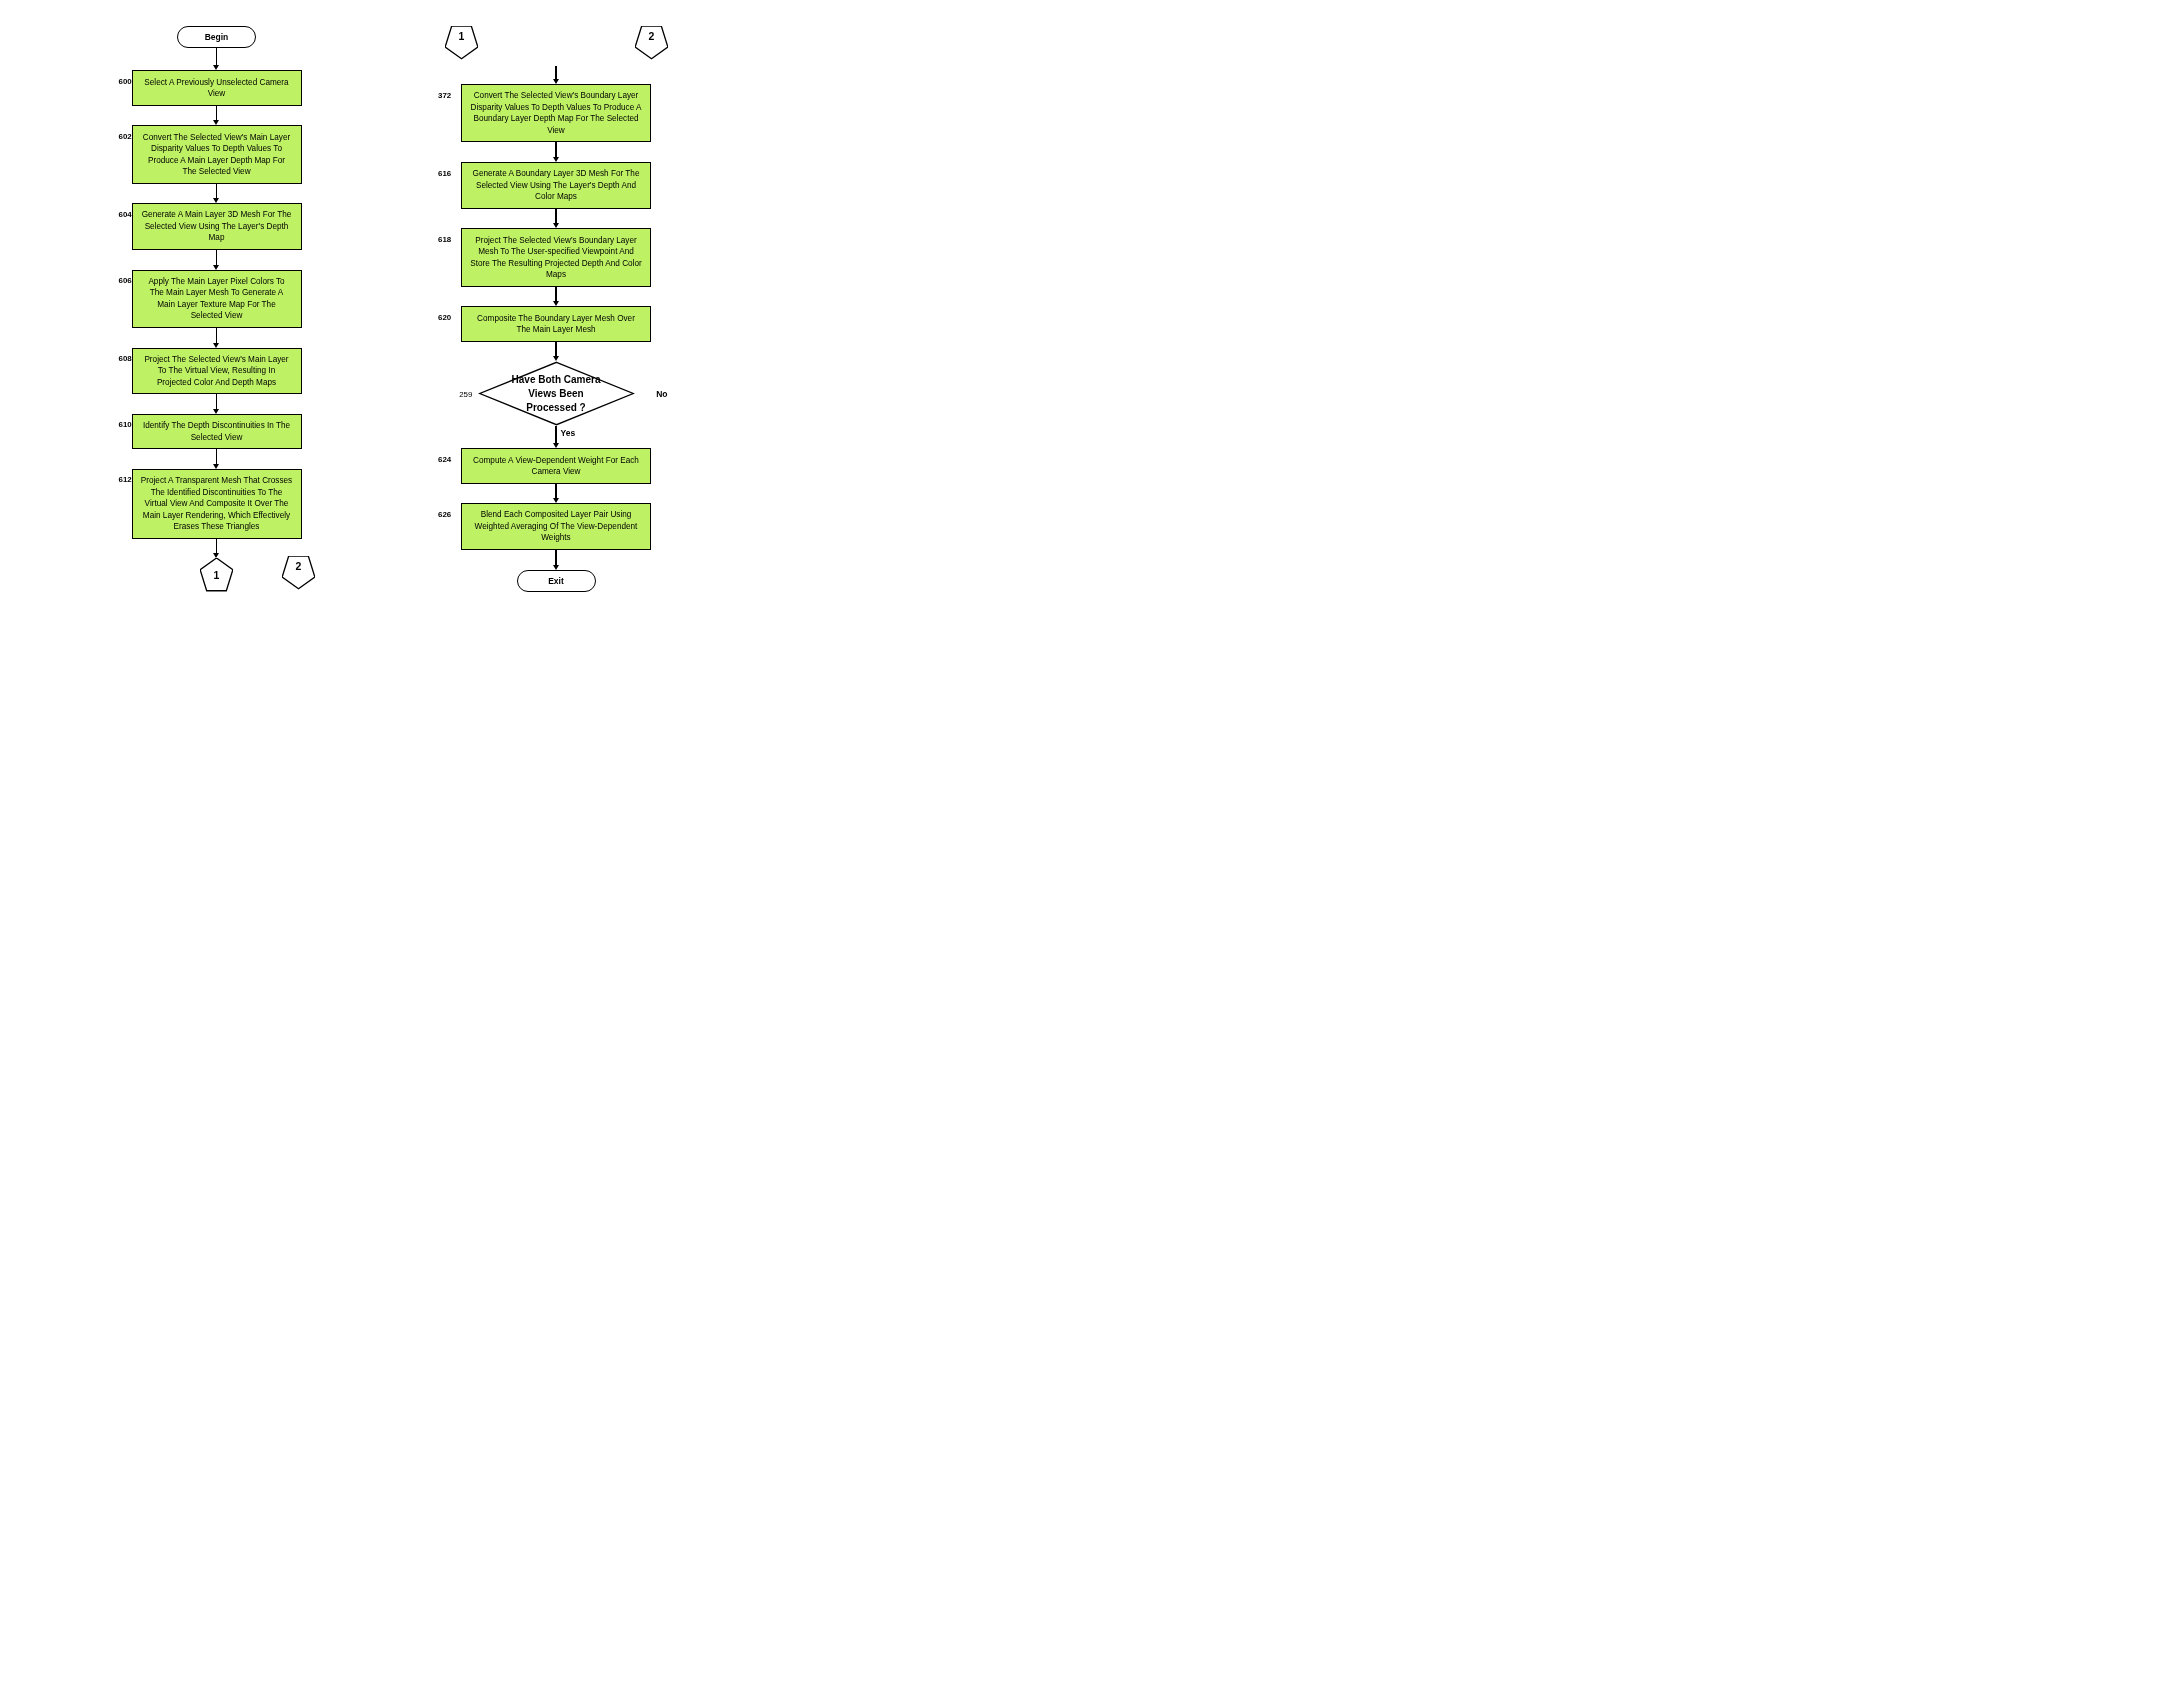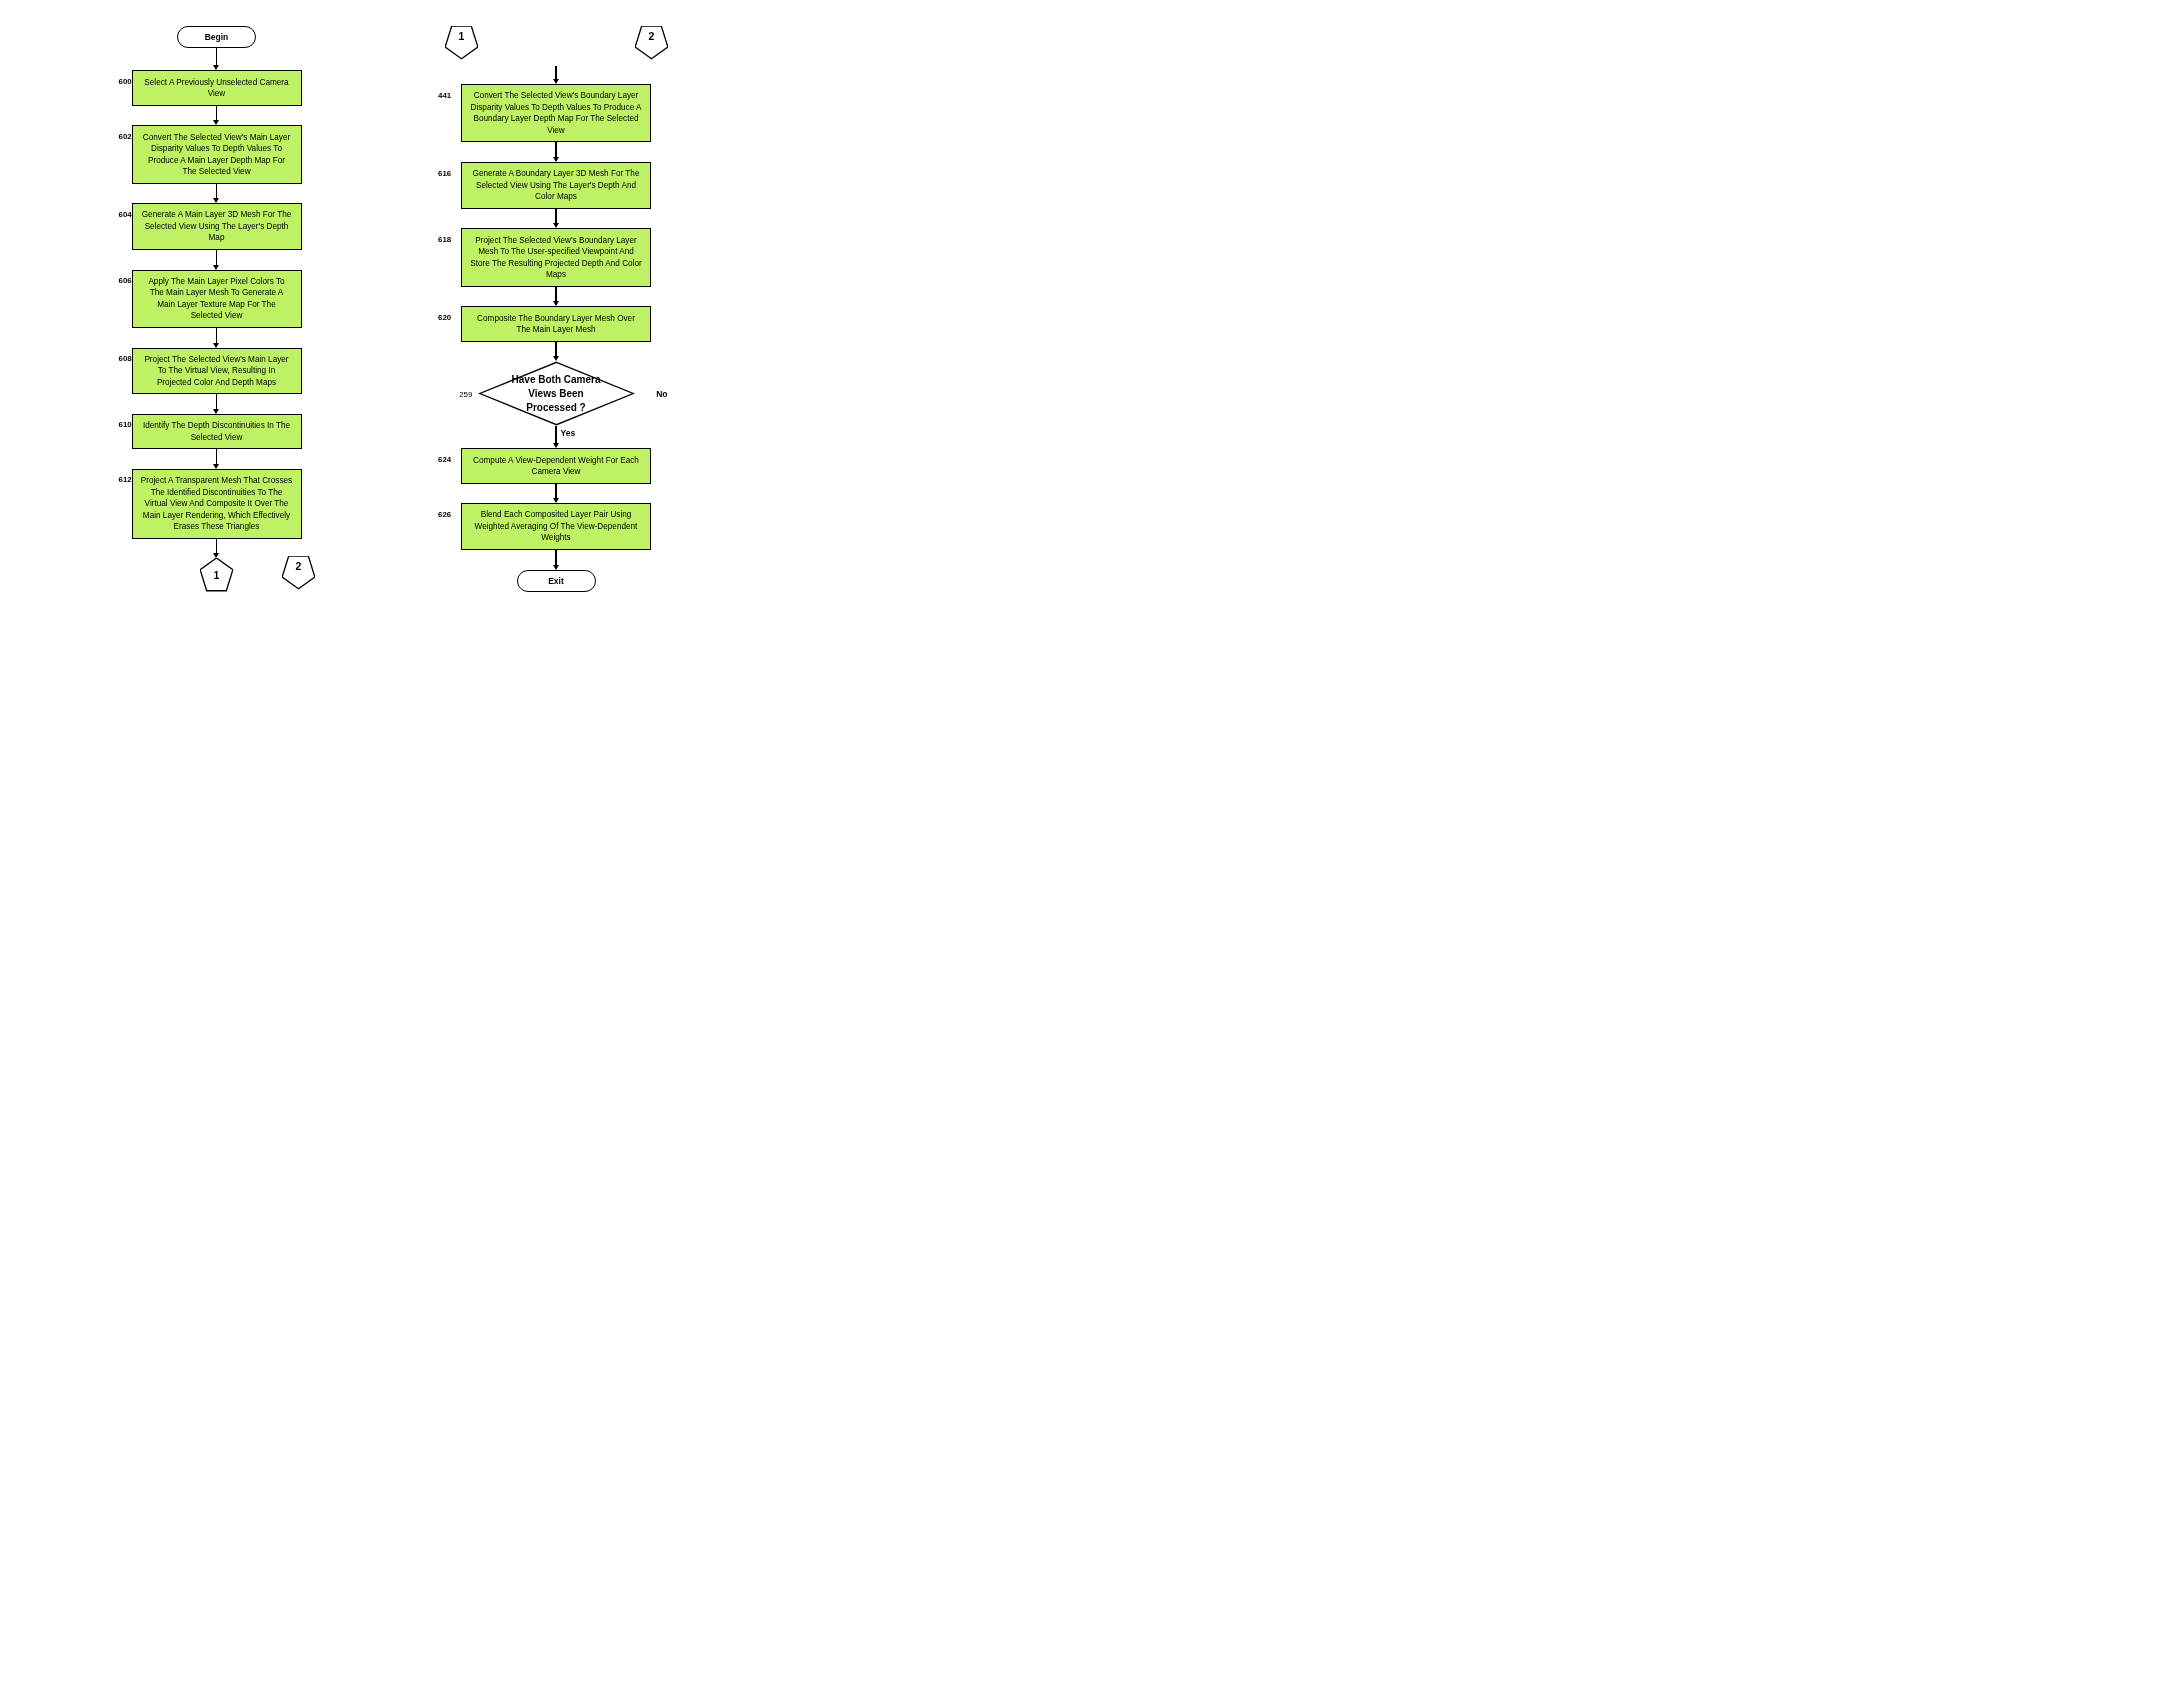--- a/index.html
+++ b/index.html
@@ -209,21 +209,21 @@
       </div>
     </div>
 
     <div style="margin-left:0; width:100%; display:flex; flex-direction:column; align-items:center; position:relative;">
 
       <div class="connector" style="height:9.2px;"></div>
       <div class="arrow-down" style="height:5.2px;"></div>
       <div class="spacer"></div>
 
       <div class="row-with-label">
-        <span class="label-left" style="left:-6.5px;">441</span>
+        <span class="label-left" style="left:-6.5px;">372</span>
         <div class="shape-rect-wide">
           <span>Convert The Selected View's Boundary Layer Disparity Values To Depth Values To Produce A Boundary Layer Depth Map For The Selected View</span>
         </div>
       </div>
       <div class="connector" style="height:10.5px;"></div>
       <div class="arrow-down" style="height:5.2px;"></div>
       <div class="spacer"></div>
 
       <div class="row-with-label">
         <span class="label-left" style="left:-6.5px;">616</span>

